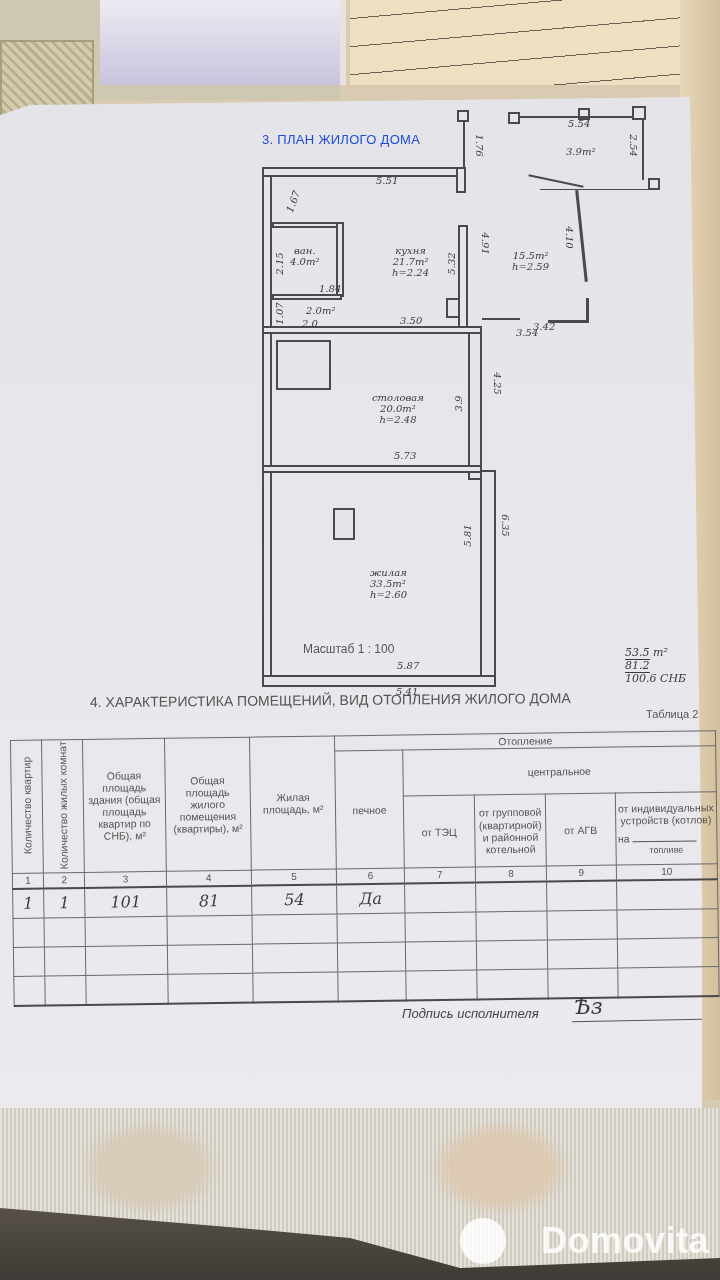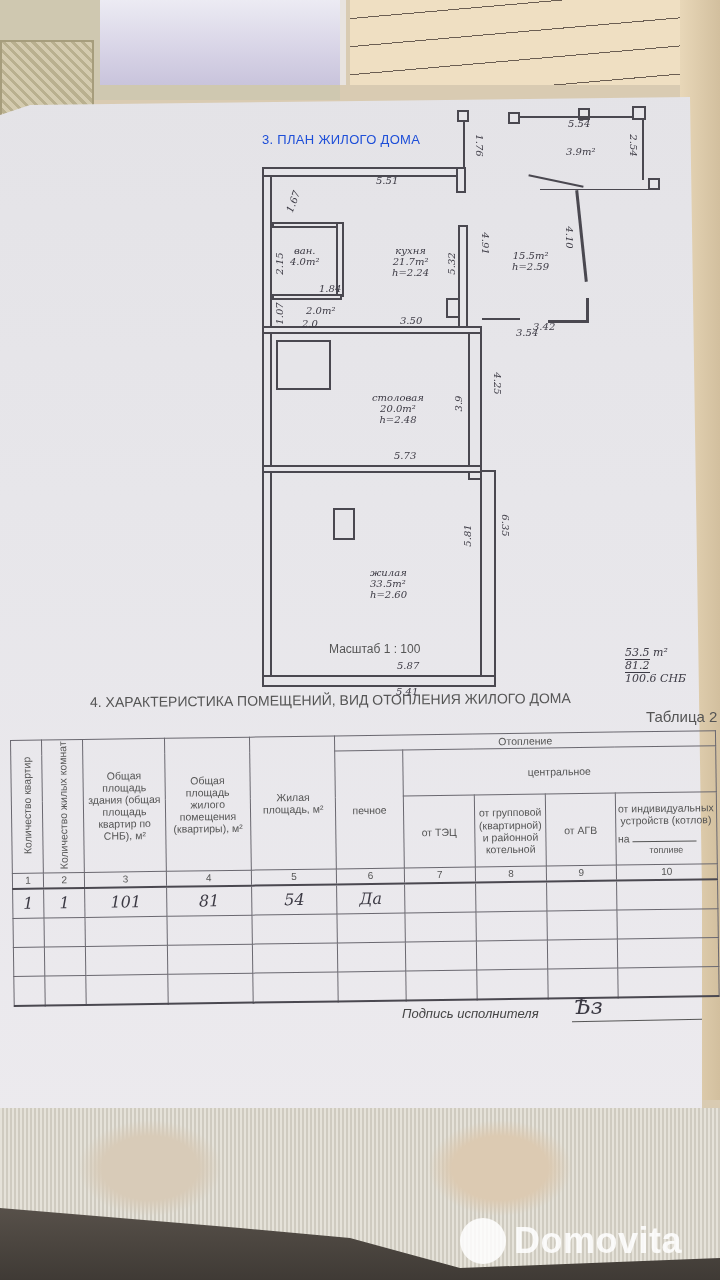--- a/index.html
+++ b/index.html
@@ -50,21 +50,21 @@
     position: absolute; left: 0; top: 1200px; width: 720px; height: 80px;
     background: linear-gradient(180deg, #5a534c, #3f3a35);
     z-index: -0;
   }
   .watermark {
     position: absolute; left: 460px; top: 1218px; display: flex; align-items: center; gap: 8px;
   }
   .wm-logo {
     width: 46px; height: 46px; border-radius: 50%; background: rgba(255,255,255,0.85);
   }
-  .wm-text { font-size: 36px; color: rgba(255,255,255,0.85); font-weight: bold; letter-spacing: 0.5px; }
+  .wm-text { font-size: 36px; color: rgba(255,255,255,0.85); font-weight: bold; letter-spacing: 0.5px; padding-left: 27px; }
 
   .abs { position: absolute; }
   .section-title { font-size: 13px; color: #1d4ed8; letter-spacing: 0.3px; }
   .hand { font-family: "DejaVu Serif", serif; font-style: italic; color: #3c3a44; font-size: 10px; }
   .wall { position: absolute; border: 2px solid #4a4850; background: #e6e5e9; box-sizing: border-box; }
   .line { position: absolute; background: #4a4850; }
 
   
   .tbl {
     position: absolute; left: 10px; top: 740px; width: 706px;
@@ -175,31 +175,31 @@
     <div>столовая</div>
     <div>20.0m²</div>
     <div>h=2.48</div>
   </div>
   <div class="abs hand" style="left:370px;top:567px;text-align:left;">
     <div>жилая</div>
     <div>33.5m²</div>
     <div>h=2.60</div>
   </div>
 
-  <div class="abs" style="left:329px;top:642px;font-size:12px;color:#555;text-align:center;">Масштаб 1 : 100</div>
+  <div class="abs" style="left:303px;top:642px;font-size:12px;color:#555;text-align:center;">Масштаб 1 : 100</div>
 
   <div class="abs hand" style="left:625px;top:646px;font-size:11px;line-height:13px;">
     <div><span style="border-bottom:1px solid #3c3a44;">53.5</span> <span>m²</span></div>
     <div><span style="border-bottom:1px solid #3c3a44;">81.2</span></div>
     <div>100.6 СНБ</div>
   </div>
 </div>
 
 <div class="abs" style="left:90px;top:692px;font-size:14px;color:#555;transform:rotate(-0.5deg);">4. ХАРАКТЕРИСТИКА ПОМЕЩЕНИЙ, ВИД ОТОПЛЕНИЯ ЖИЛОГО ДОМА</div>
-<div class="abs" style="left:646px;top:708px;font-size:15px;color:#555;">Таблица 2</div>
+<div class="abs" style="left:646px;top:708px;font-size:11px;color:#555;">Таблица 2</div>
 
 <table class="tbl">
   <tbody>
       <tr style="height:14px;">
     <th rowspan="3" style="width:26px;"><span class="vert">Количество квартир</span></th>
     <th rowspan="3" style="width:36px;"><span class="vert">Количество жилых комнат</span></th>
     <th rowspan="3" style="width:76px;">Общая площадь здания (общая площадь квартир по СНБ), м²</th>
     <th rowspan="3" style="width:80px;">Общая площадь жилого помещения (квартиры), м²</th>
     <th rowspan="3" style="width:80px;">Жилая площадь, м²</th>
     <th colspan="5" style="border-top:1px solid #6a6870;">Отопление</th>

